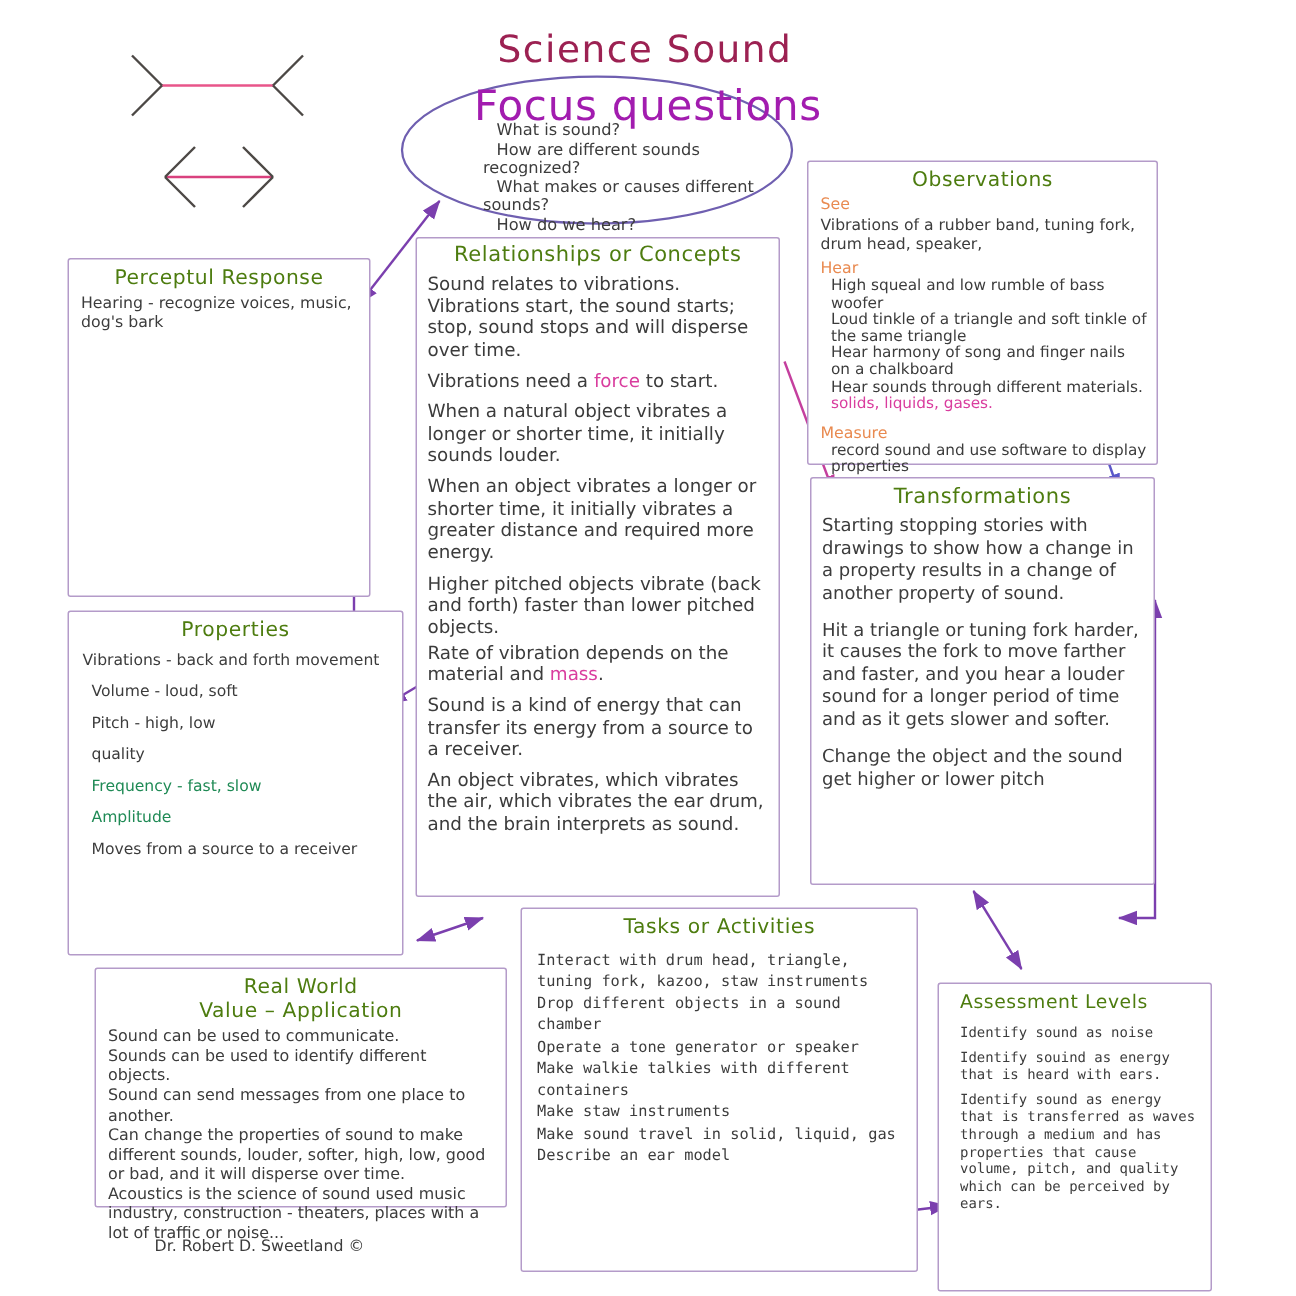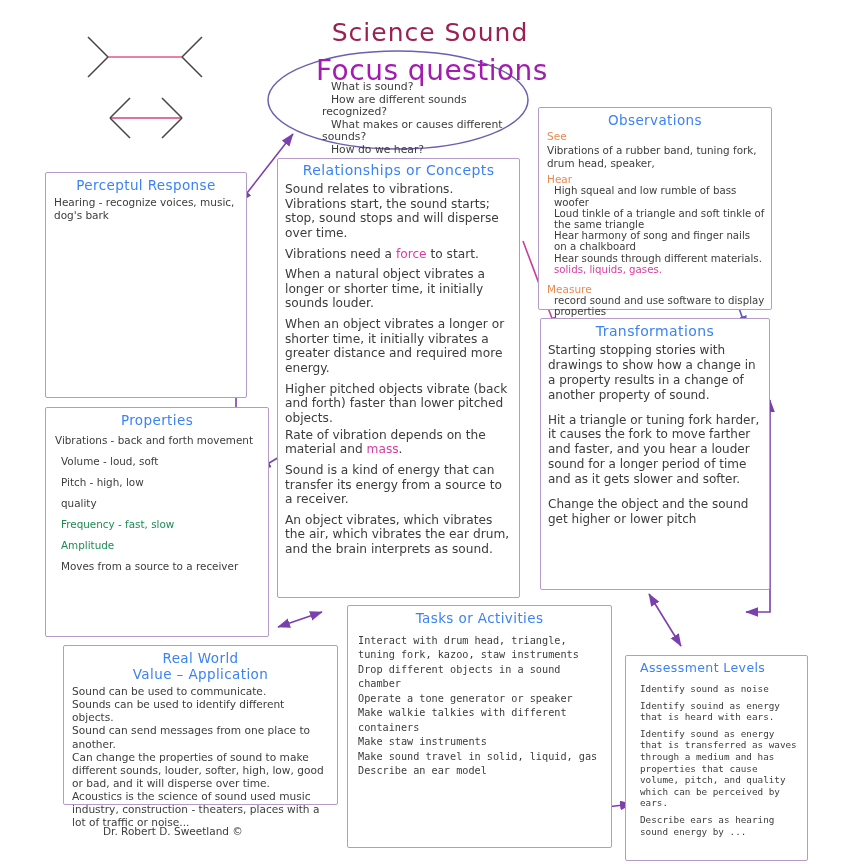--- a/index.html
+++ b/index.html
@@ -1,20 +1,20 @@
 <!DOCTYPE html>
 <html><head>
 <meta charset="utf-8">
 <style>
   html,body{margin:0;padding:0;background:#ffffff;}
   #canvas{position:relative;width:864px;height:864px;background:#ffffff;
           font-family:"DejaVu Sans",sans-serif;color:#3c3c3c;overflow:hidden;}
   .abs{position:absolute;}
   .box{position:absolute;background:#fff;border:1.5px solid #b49bc9;border-radius:2px;box-sizing:border-box;}
-  .box-title{color:#3b82f6;text-align:center;font-size:13.5px;letter-spacing:.4px;margin:4px 2px 2px 2px;}
+  .box-title{color:#4d7c0f;text-align:center;font-size:13.5px;letter-spacing:.4px;margin:4px 2px 2px 2px;}
   .body-txt{font-size:10.5px;line-height:1.22;color:#3c3c3c;}
   .maroon{color:#9c2152;}
   .green{color:#1f8a55;}
   .orange{color:#e98a50;}
   .magenta{color:#d93d9e;}
   .rel-body{font-size:12.2px;line-height:1.2;padding:2px 7px 0 7px;}
   .rel-body p{margin:0 0 6px 0;}
   .obs-sub{padding-left:7px;line-height:1.1;font-size:10.2px;}
   .mono{font-family:"DejaVu Sans Mono",monospace;}
   .tasks-list{font-size:10.2px;line-height:1.42;padding:6px 10px 0 10px;}
@@ -167,19 +167,18 @@
       <div>Acoustics is the science of sound used music industry, construction - theaters, places with a lot of traffic or noise...</div>
     </div>
   </div>
 
   <div class="box" style="left:625px;top:655px;width:183px;height:206px;">
     <div class="box-title" style="text-align:left;padding-left:12px;font-size:12.5px;">Assessment Levels</div>
     <div class="mono assess-list">
       <div>Identify sound as noise</div>
       <div>Identify souind as energy that is heard with ears.</div>
       <div>Identify sound as energy that is transferred as waves through a medium and has properties that cause volume, pitch, and quality which can be perceived by ears.</div>
-      <div>Describe ears as hearing sound energy by ...</div>
     </div>
   </div>
 
   <div class="abs" style="left:103px;top:825px;font-size:10.5px;color:#3c3c3c;">Dr. Robert D. Sweetland ©</div>
 
 </div>
 
 </body></html>

